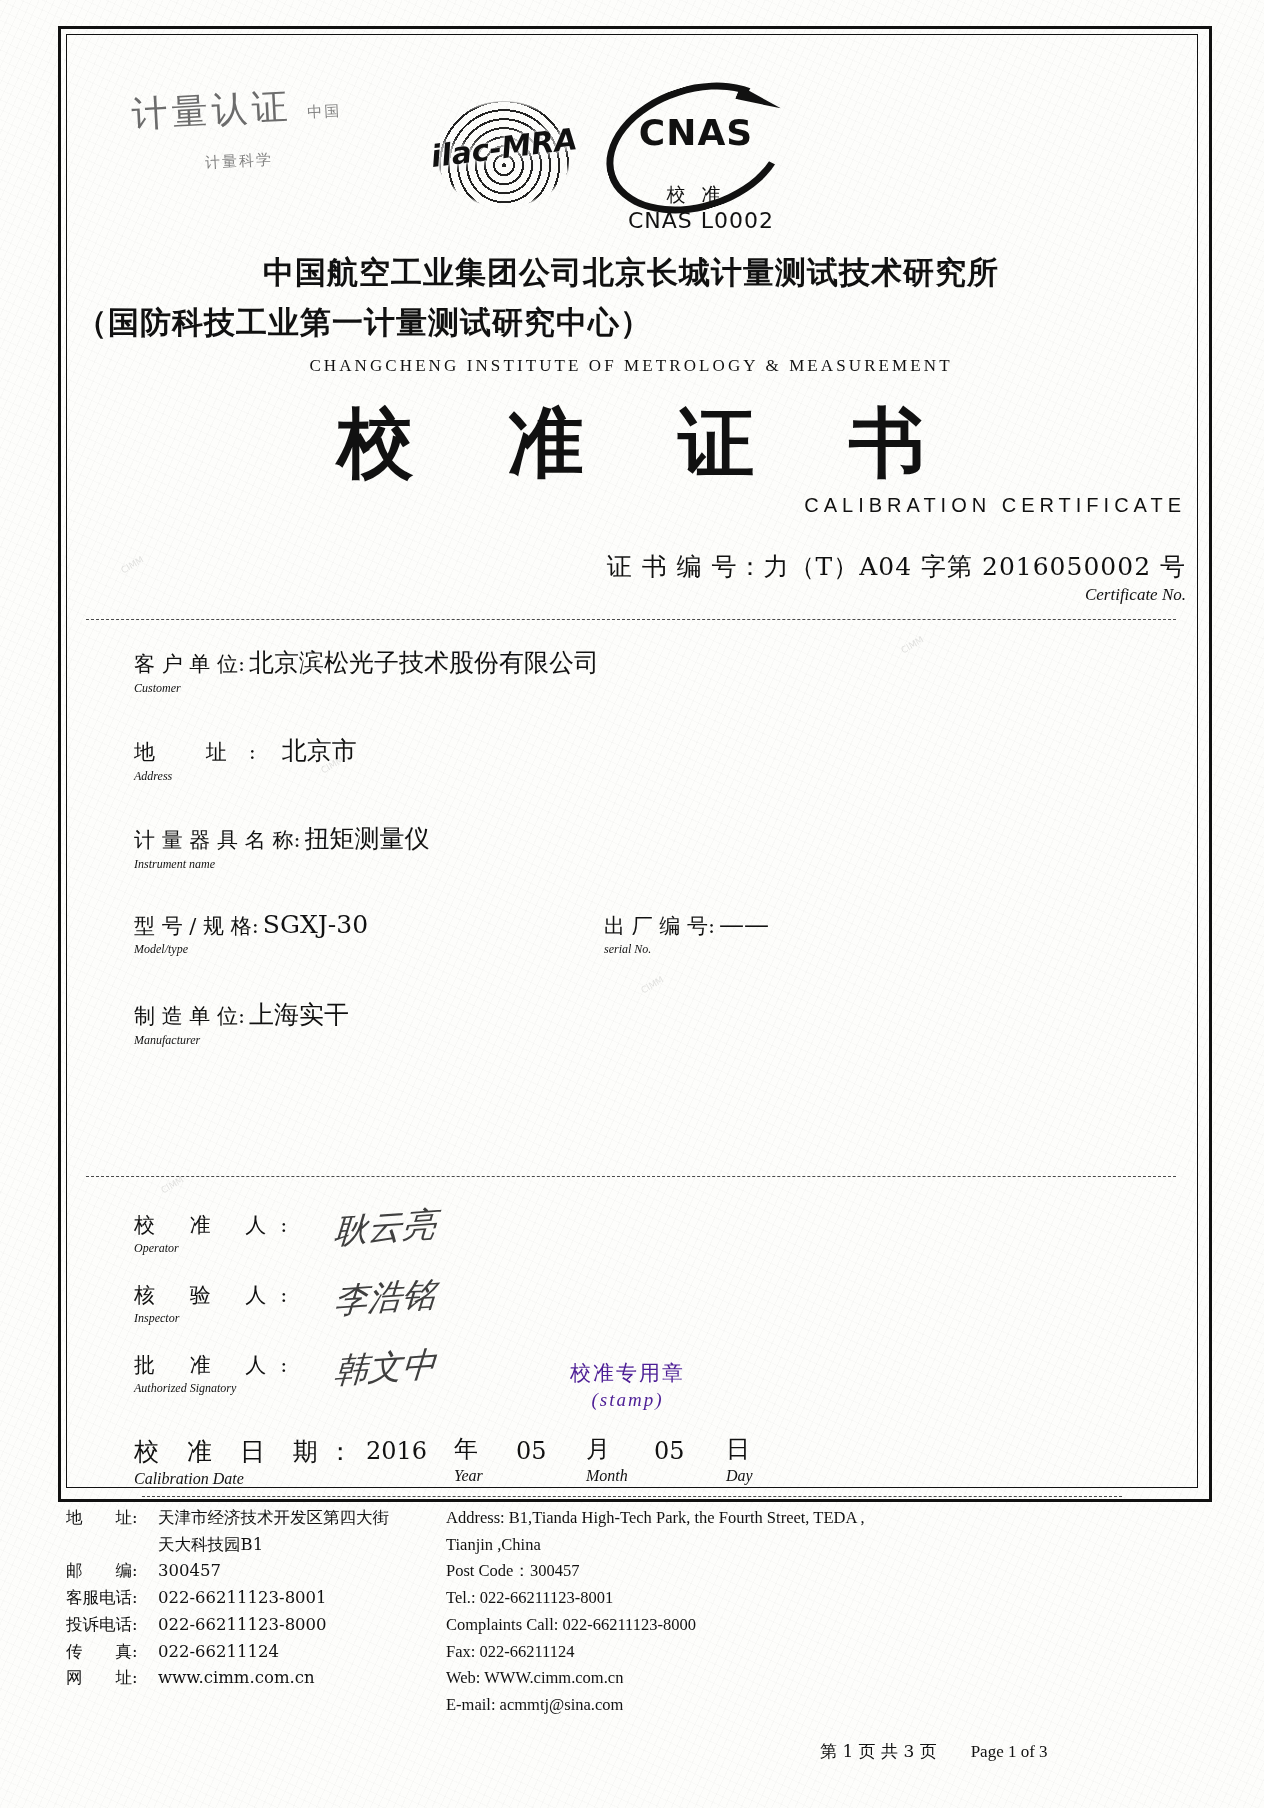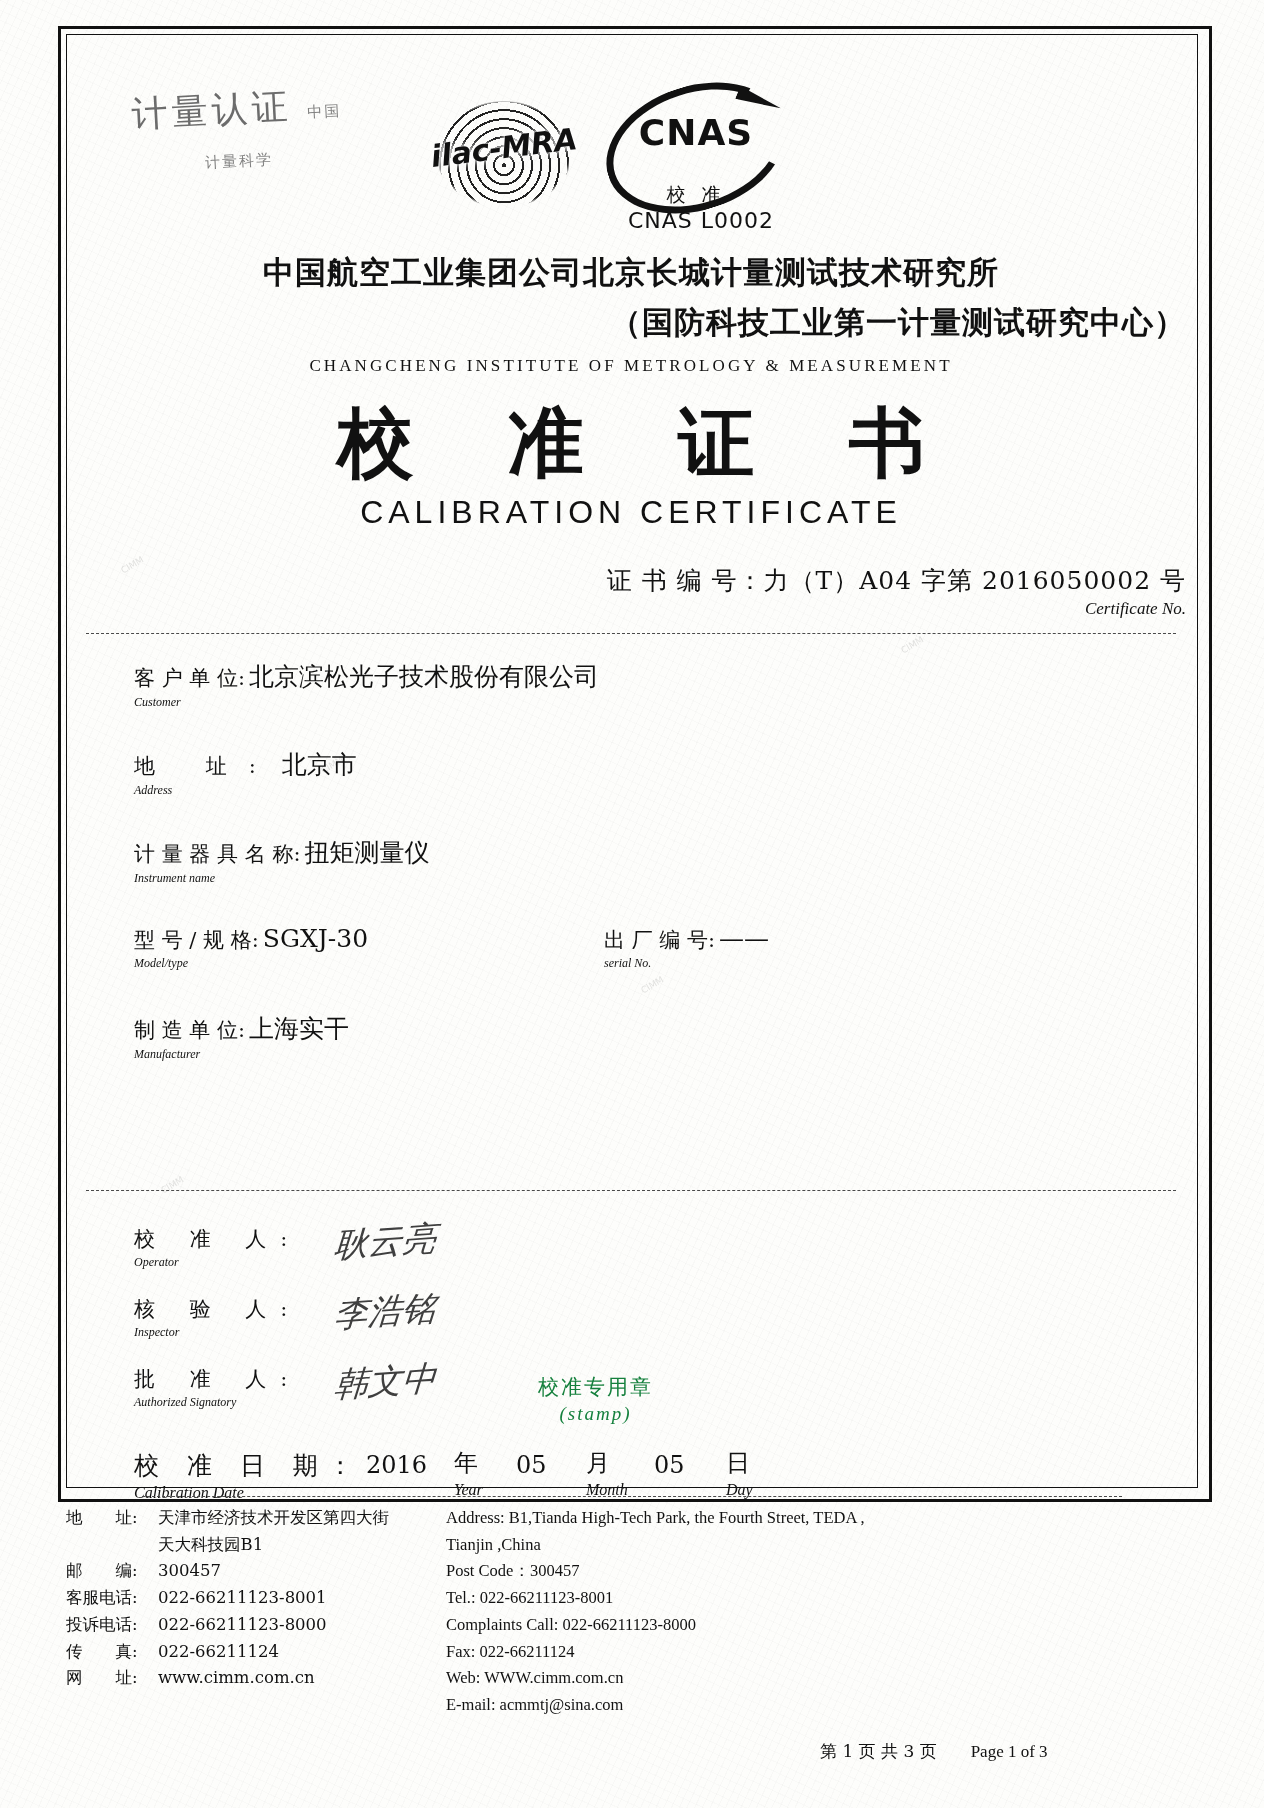--- a/index.html
+++ b/index.html
@@ -156,21 +156,21 @@
   
   .inst-cn1 {
     text-align: center;
     font-family: "DejaVu Serif", serif;
     font-weight: bold;
     font-size: 31px;
     letter-spacing: 1px;
     margin-top: 8px;
   }
   .inst-cn2 {
-    text-align: right;
+    text-align: left;
     font-family: "DejaVu Serif", serif;
     font-weight: bold;
     font-size: 31px;
     letter-spacing: 1px;
     margin-top: 8px;
   }
   .inst-en {
     text-align: center;
     font-family: "Liberation Serif", serif;
     font-size: 17px;
@@ -183,23 +183,23 @@
     text-align: center;
     font-family: "DejaVu Serif", serif;
     font-weight: bold;
     font-size: 76px;
     letter-spacing: 34px;
     text-indent: 34px;
     margin-top: 22px;
     line-height: 1.18;
   }
   .cert-title-en {
-    text-align: center;
+    text-align: right;
     font-family: "Liberation Sans", sans-serif;
-    font-size: 32px;
+    font-size: 20px;
     letter-spacing: 5px;
     margin-top: 6px;
   }
 
   
   .cert-no-wrap {
     margin-top: 33px;
     padding-left: 290px;
     text-align: right;
   }
@@ -271,23 +271,23 @@
     top: -6px;
     font-family: "DejaVu Serif", serif;
     font-size: 34px;
     font-style: italic;
     color: #2b2b2b;
     transform: rotate(-4deg) skewX(-8deg);
     opacity: 0.9;
   }
   .stamp-note {
     position: absolute;
-    left: 404px;
+    left: 436px;
     top: 8px;
-    color: #15803d;
+    color: #4c1d95;
     font-family: "DejaVu Serif", serif;
     font-size: 21px;
     letter-spacing: 2px;
   }
   .stamp-note .en {
     display: block;
     font-family: "Liberation Serif", serif;
     font-style: italic;
     font-size: 19px;
     text-align: center;

